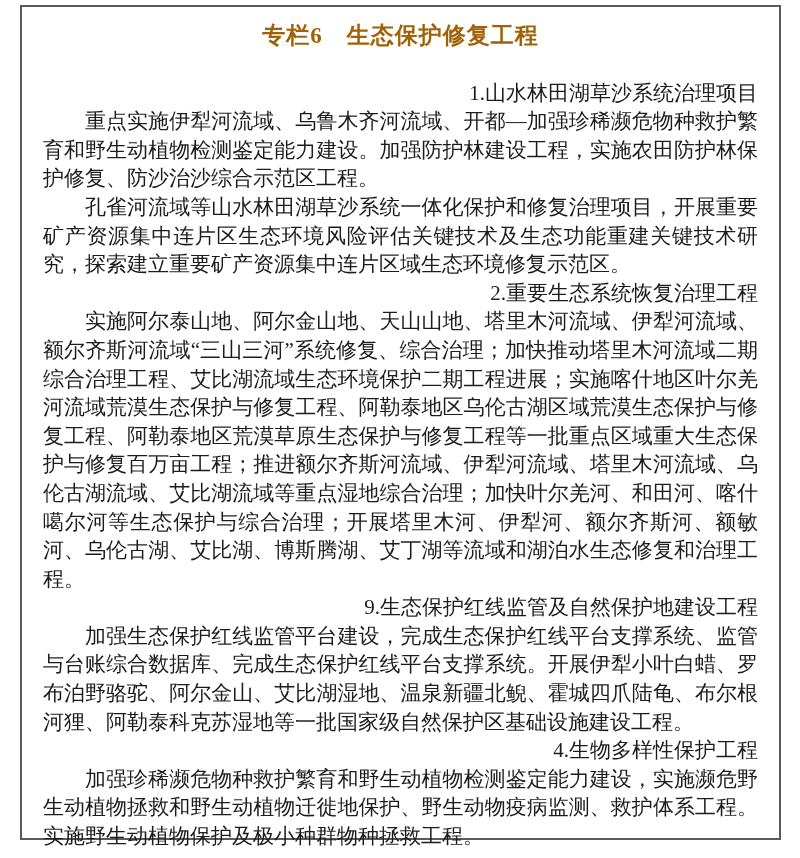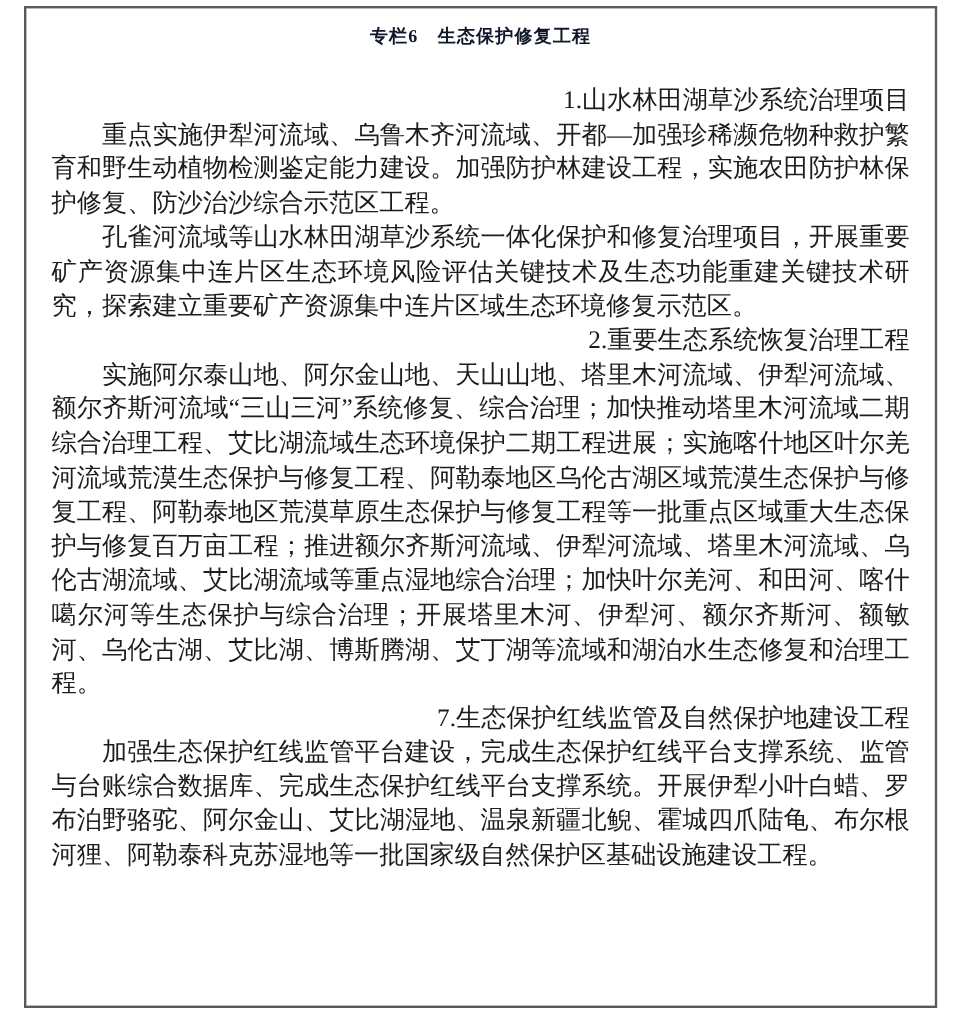--- a/index.html
+++ b/index.html
@@ -24,24 +24,24 @@
     border: 2px solid #5a5a5a;
     box-sizing: border-box;
     background: #ffffff;
   }
   .panel-inner {
     padding: 13px 21px 0 21px;
   }
   .column-title {
     margin: 0;
     padding: 2px 0 0 0;
-    font-size: 15px;
+    font-size: 23px;
     font-weight: bold;
     text-align: center;
-    color: #0f172a;
+    color: #a16207;
     letter-spacing: 1px;
     line-height: 1.2;
   }
   .body-text {
     margin-top: 29px;
     font-size: 21px;
     line-height: 28.6px;
     text-align: justify;
   }
   .body-text p {
@@ -67,20 +67,24 @@
         <p>重点实施伊犁河流域、乌鲁木齐河流域、开都—加强珍稀濒危物种救护繁育和野生动植物检测鉴定能力建设。加强防护林建设工程，实施农田防护林保护修复、防沙治沙综合示范区工程。</p>
         <p>孔雀河流域等山水林田湖草沙系统一体化保护和修复治理项目，开展重要矿产资源集中连片区生态环境风险评估关键技术及生态功能重建关键技术研究，探索建立重要矿产资源集中连片区域生态环境修复示范区。</p>
       </div>
 
       <div>
         <p class="sec-heading">2.重要生态系统恢复治理工程</p>
         <p>实施阿尔泰山地、阿尔金山地、天山山地、塔里木河流域、伊犁河流域、额尔齐斯河流域“三山三河”系统修复、综合治理；加快推动塔里木河流域二期综合治理工程、艾比湖流域生态环境保护二期工程进展；实施喀什地区叶尔羌河流域荒漠生态保护与修复工程、阿勒泰地区乌伦古湖区域荒漠生态保护与修复工程、阿勒泰地区荒漠草原生态保护与修复工程等一批重点区域重大生态保护与修复百万亩工程；推进额尔齐斯河流域、伊犁河流域、塔里木河流域、乌伦古湖流域、艾比湖流域等重点湿地综合治理；加快叶尔羌河、和田河、喀什噶尔河等生态保护与综合治理；开展塔里木河、伊犁河、额尔齐斯河、额敏河、乌伦古湖、艾比湖、博斯腾湖、艾丁湖等流域和湖泊水生态修复和治理工程。</p>
       </div>
 
       <div>
-        <p class="sec-heading">7.生态保护红线监管及自然保护地建设工程</p>
+        <p class="sec-heading">9.生态保护红线监管及自然保护地建设工程</p>
         <p>加强生态保护红线监管平台建设，完成生态保护红线平台支撑系统、监管与台账综合数据库、完成生态保护红线平台支撑系统。开展伊犁小叶白蜡、罗布泊野骆驼、阿尔金山、艾比湖湿地、温泉新疆北鲵、霍城四爪陆龟、布尔根河狸、阿勒泰科克苏湿地等一批国家级自然保护区基础设施建设工程。</p>
       </div>
 
+      <div>
+        <p class="sec-heading">4.生物多样性保护工程</p>
+        <p>加强珍稀濒危物种救护繁育和野生动植物检测鉴定能力建设，实施濒危野生动植物拯救和野生动植物迁徙地保护、野生动物疫病监测、救护体系工程。实施野生动植物保护及极小种群物种拯救工程。</p>
+      </div>
 
     </div>
   </div>
 </div>
 
 </body></html>

